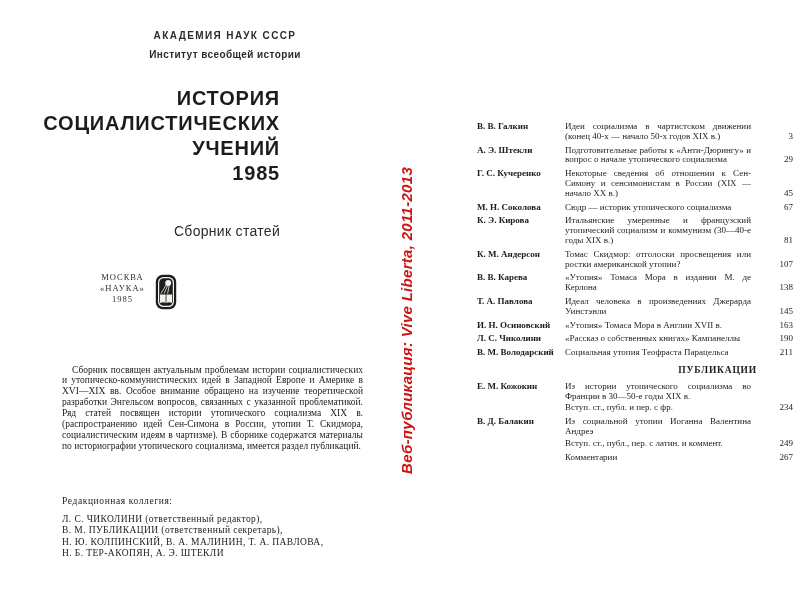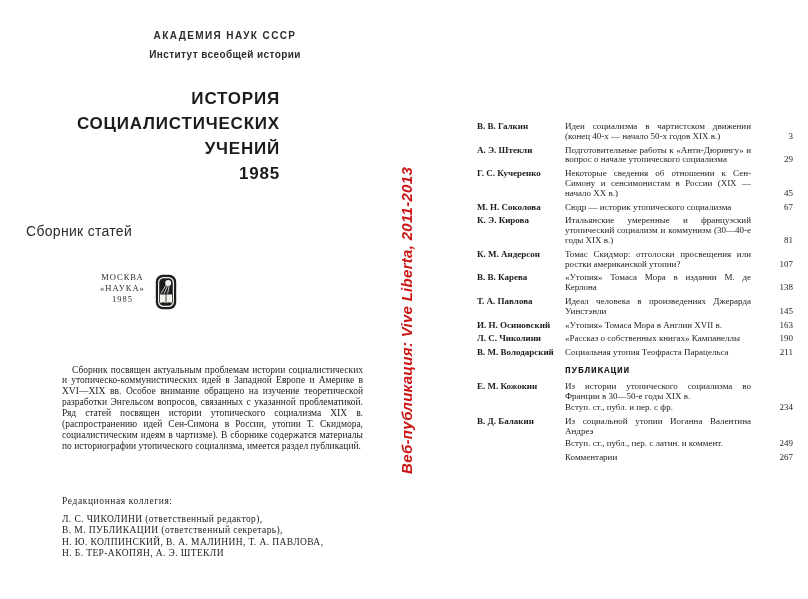--- a/index.html
+++ b/index.html
@@ -17,25 +17,25 @@
   .academy {
     position:absolute; left:95px; top:26px; width:260px; text-align:center;
     font-family:"Liberation Sans", sans-serif; color:#2c2c2c; font-weight:bold;
   }
   .academy-line1 { font-size:10px; letter-spacing:1.4px; margin-bottom:8px; }
   .academy-line2 { font-size:10px; letter-spacing:0.4px; }
 
   .main-title {
     position:absolute; left:26px; top:82px; width:254px; text-align:right;
     font-family:"Liberation Sans", sans-serif; font-weight:bold;
-    font-size:17px; line-height:25px; letter-spacing:0.8px; color:#1c1c1c;
+    font-size:20px; line-height:25px; letter-spacing:0.8px; color:#1c1c1c;
   }
 
   .subtitle {
-    position:absolute; left:26px; top:219px; width:254px; 
+    position:absolute; left:26px; top:219px; width:254px; text-align:right;
     font-family:"Liberation Sans", sans-serif; font-size:14px; color:#2b2b2b;
     letter-spacing:0.3px;
   }
 
   .imprint { position:absolute; left:100px; top:268px; display:flex; align-items:flex-start; gap:10px; }
   .imprint-text { text-align:center; font-size:8.5px; line-height:11px; letter-spacing:1px; color:#2b2b2b; }
   .imprint-logo { display:block; margin-top:2px; }
 
   .annotation {
     position:absolute; left:62px; top:351px; width:301px;
@@ -58,22 +58,22 @@
   .right-page { position:absolute; left:0; top:0; width:808px; height:599px; }
   .toc {
     position:absolute; left:477px; top:122px; width:316px;
     font-size:9px; line-height:9.8px; color:#1d1d1d;
   }
   .toc-heading {
     font-weight:bold; font-size:9.5px; letter-spacing:0.8px;
     text-align:right; margin-right:16px; margin-bottom:8px;
   }
   .toc-heading.publications {
-    text-align:left; margin-left:88px; margin-right:36px;
-    margin-top:8px; margin-bottom:6px;font-family:Liberation Mono, monospace;
+    text-align:right; margin-left:88px; margin-right:36px;
+    margin-top:8px; margin-bottom:6px;
   }
   .toc-row { display:grid; grid-template-columns:88px 1fr 34px; margin-bottom:4px; }
   .toc-author { font-weight:bold; padding-right:6px; white-space:nowrap; }
   .toc-title-cell { padding-right:8px; text-align:justify; }
   .toc-note { margin-top:2px; }
   .toc-page { text-align:right; align-self:end; }
 </style>
 </head>
 <body>
 

